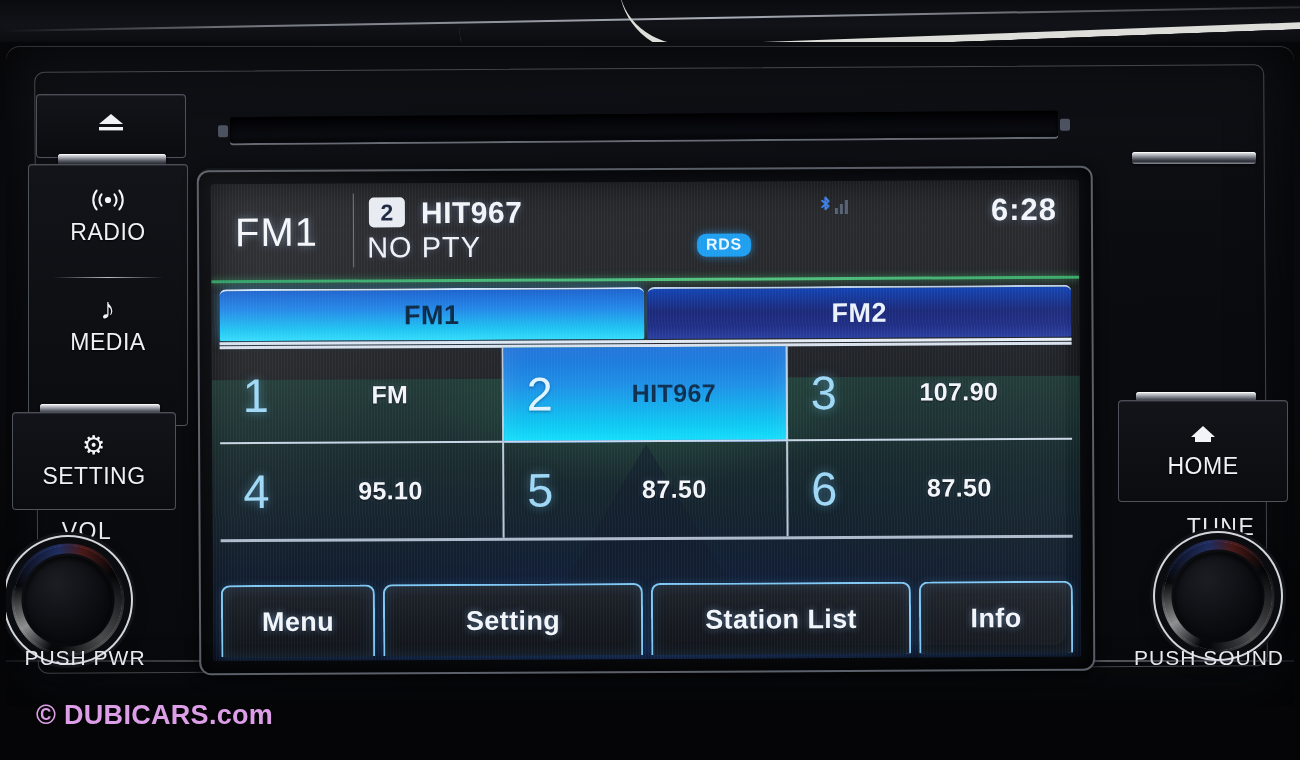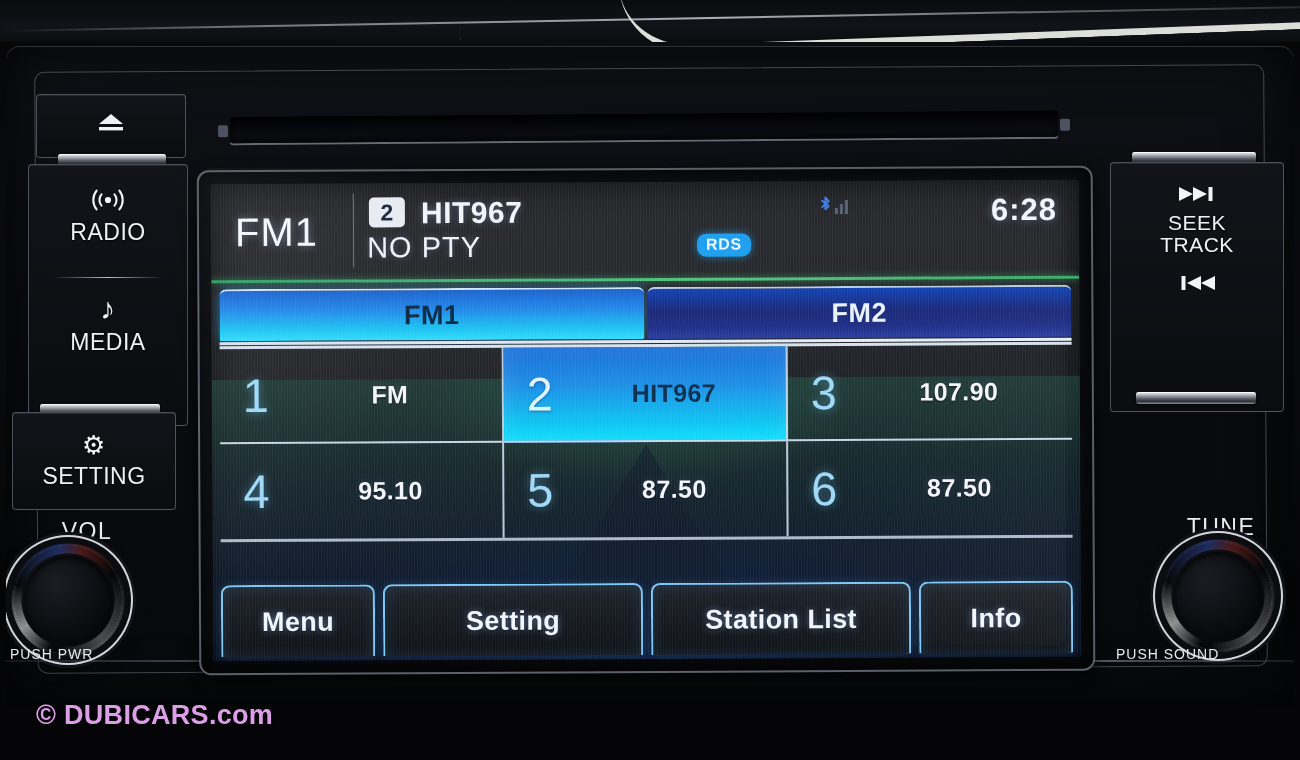--- a/index.html
+++ b/index.html
@@ -113,21 +113,21 @@
     box-shadow:inset 0 2px 6px rgba(0,0,0,.9);
   }
   .knob .sheen{
     position:absolute;left:-3px;top:-3px;width:114px;height:114px;border-radius:50%;
     background:conic-gradient(from 200deg, rgba(255,255,255,.0) 0deg, rgba(255,255,255,.55) 38deg, rgba(255,255,255,.0) 86deg,
       rgba(60,90,200,.45) 150deg, rgba(200,60,50,.35) 176deg, rgba(255,255,255,.0) 220deg, rgba(255,255,255,.28) 300deg, rgba(255,255,255,0) 350deg);
     -webkit-mask:radial-gradient(circle, transparent 0 46px, #000 47px 56px, transparent 57px);
             mask:radial-gradient(circle, transparent 0 46px, #000 47px 56px, transparent 57px);
     pointer-events:none;
   }
-  .knob-sub{position:absolute;color:#e6e9ee;font-size:14px;letter-spacing:1px;text-align:left;white-space:nowrap;}
+  .knob-sub{position:absolute;color:#e6e9ee;font-size:21px;letter-spacing:1px;text-align:center;white-space:nowrap;}
 
   
   .bezel{
     position:absolute;left:192px;top:122px;width:868px;height:477px;
     background:linear-gradient(180deg,#0d0e13 0%,#08090c 100%);
     border:2px solid rgba(170,178,192,.5);
     border-radius:12px;
     box-shadow:inset 0 0 22px rgba(0,0,0,.95), 0 3px 14px rgba(0,0,0,.8);
     padding:12px;
     transform:rotate(-.3deg);
@@ -352,41 +352,31 @@
       <span class="sheen"></span>
     </div>
     <div class="knob-sub" style="left:4px;top:600px;width:150px;">PUSH PWR</div>
   </div>
 
   <div class="side-panel side-right">
 
 
     <div class="chrome-bar" style="left:28px;top:106px;width:124px;"></div>
 
-    <div class="pbtn" style="left:6px;top:116px;width:172px;height:226px;justify-content:flex-start;padding-top:22px;">
-      <span class="gly" style="font-size:22px;letter-spacing:-1px;">
-        <svg width="44" height="18" viewBox="0 0 44 18" aria-hidden="true">
-          <polygon points="4,2 18,9 4,16" fill="#f2f4f8"></polygon>
-          <polygon points="18,2 32,9 18,16" fill="#f2f4f8"></polygon>
-          <rect x="33.5" y="2" width="4" height="14" fill="#f2f4f8"></rect>
+
+    <div class="chrome-bar" style="left:32px;top:346px;width:120px;"></div>
+
+    <div class="pbtn" style="left:14px;top:354px;width:168px;height:100px;">
+      <span class="gly">
+        <svg width="28" height="22" viewBox="0 0 28 22" aria-hidden="true">
+          <path d="M14 3 L26 14 L22 14 L22 19 L6 19 L6 14 L2 14 Z" fill="#f2f4f8"></path>
         </svg>
       </span>
-      <span class="lbl sm">SEEK</span>
-      <span class="lbl sm">TRACK</span>
-      <span class="gly" style="margin-top:18px;">
-        <svg width="44" height="18" viewBox="0 0 44 18" aria-hidden="true">
-          <rect x="6.5" y="2" width="4" height="14" fill="#f2f4f8"></rect>
-          <polygon points="26,2 12,9 26,16" fill="#f2f4f8"></polygon>
-          <polygon points="40,2 26,9 40,16" fill="#f2f4f8"></polygon>
-        </svg>
-      </span>
-    </div>
-
-    <div class="chrome-bar" style="left:32px;top:346px;width:120px;"></div>
-
+      <span class="lbl">HOME</span>
+    </div>
 
     <div class="knob-label" style="left:52px;top:468px;width:130px;">TUNE</div>
     <div class="knob" style="left:60px;top:496px;">
       <span class="sheen"></span>
     </div>
     <div class="knob-sub" style="left:12px;top:600px;width:186px;">PUSH SOUND</div>
   </div>
 
   <div class="hu-bottom-edge"></div>
 

